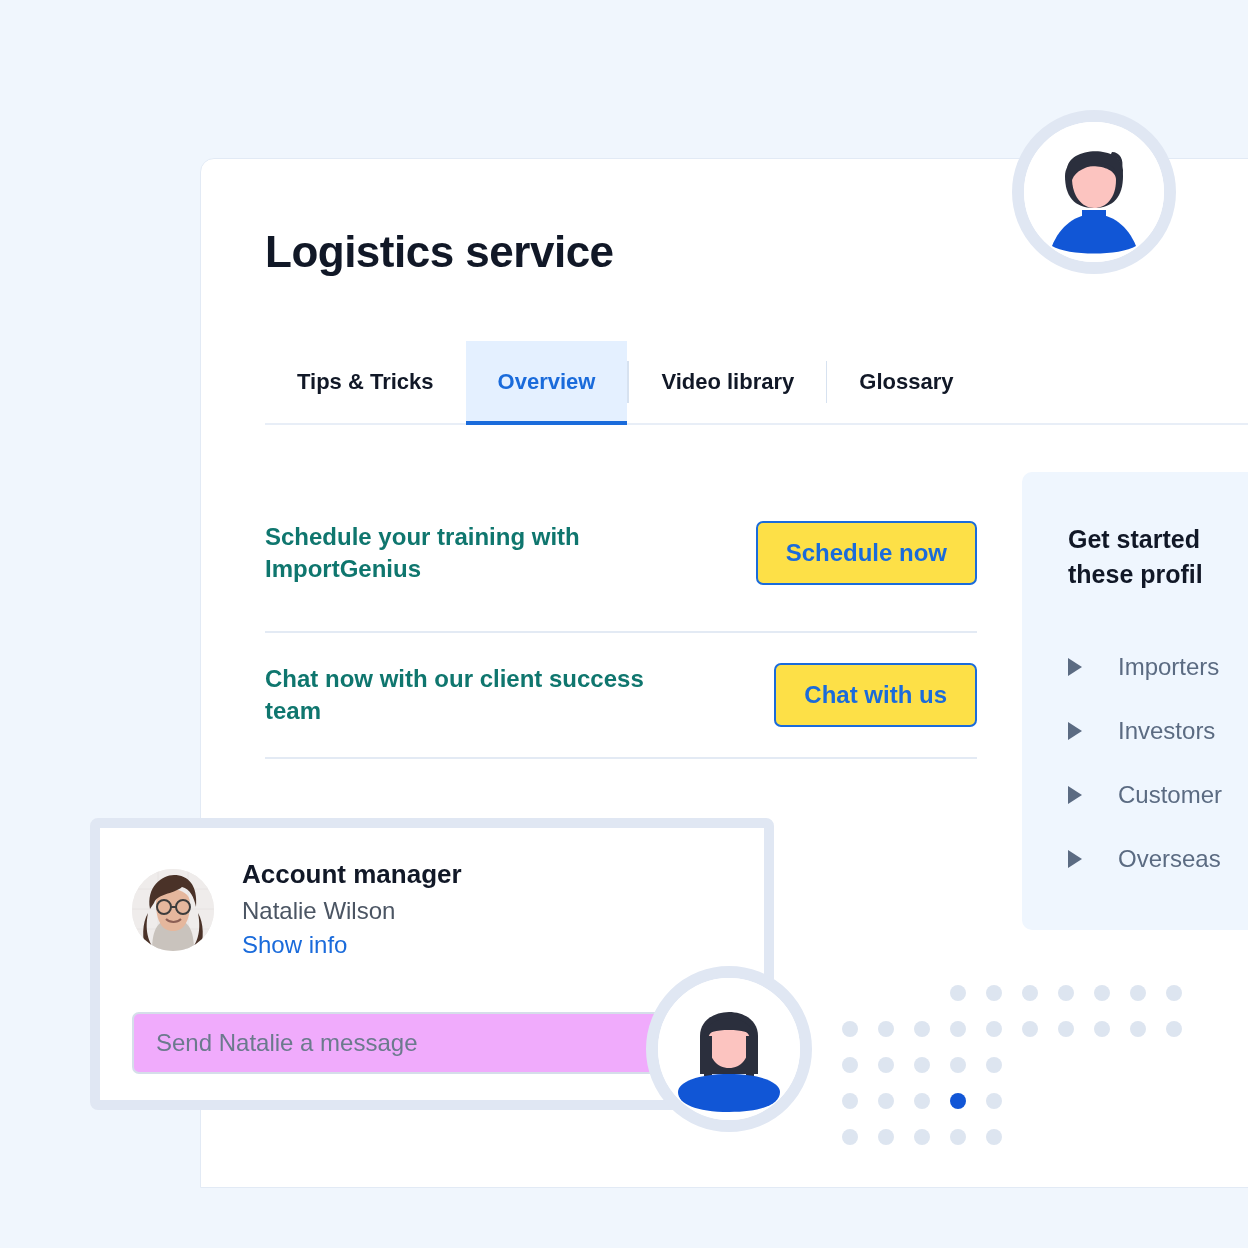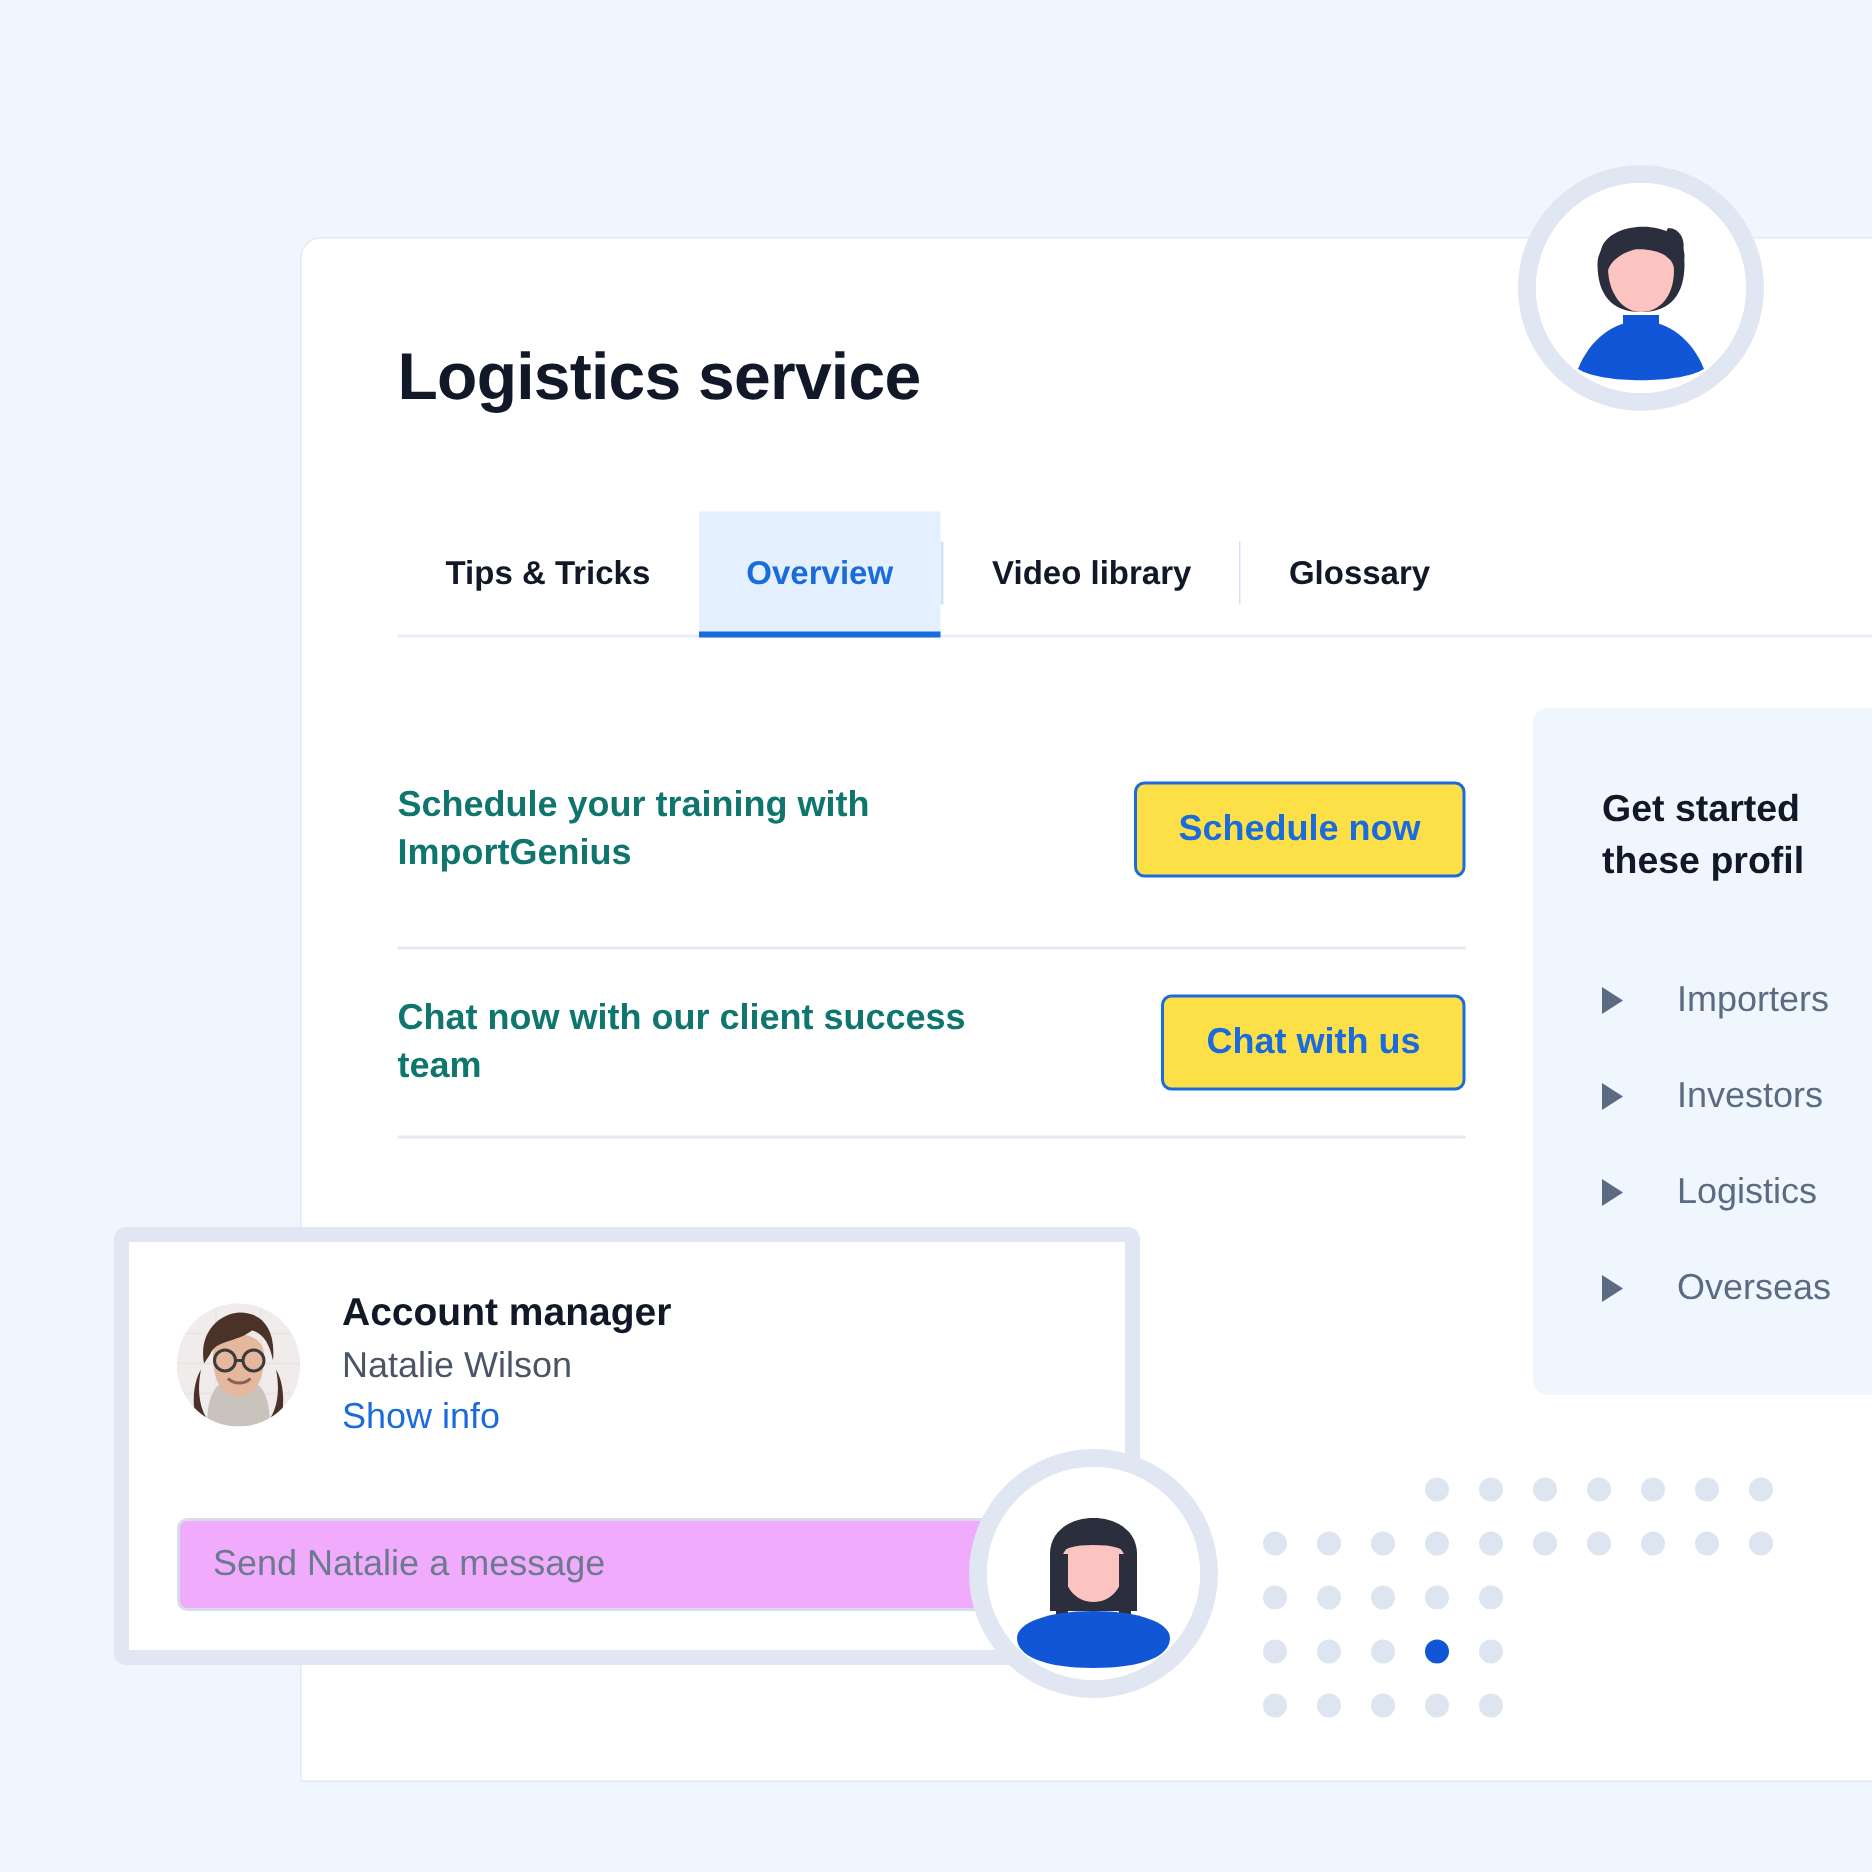--- a/index.html
+++ b/index.html
@@ -157,21 +157,21 @@
     border-top: 9px solid transparent;
     border-bottom: 9px solid transparent;
     border-left: 14px solid #5b6b82;
     margin-right: 36px;
     flex: 0 0 auto;
   }
 
   
   .msg-card {
     position: absolute;
-    left: 76px;
+    left: 90px;
     top: 818px;
     width: 684px;
     height: 292px;
     background: #ffffff;
     border: 10px solid #e0e7f3;
     border-radius: 8px;
   }
   .msg-head {
     display: flex;
     align-items: center;
@@ -285,21 +285,21 @@
       <li>
         <span class="tri"></span>
         <span>Importers</span>
       </li>
       <li>
         <span class="tri"></span>
         <span>Investors</span>
       </li>
       <li>
         <span class="tri"></span>
-        <span>Logistics</span>
+        <span>Customer</span>
       </li>
       <li>
         <span class="tri"></span>
         <span>Overseas</span>
       </li>
     </ul>
   </div>
 
   <div class="dot-grid" id="dot-grid">
       <div class="dot hidden"></div>

